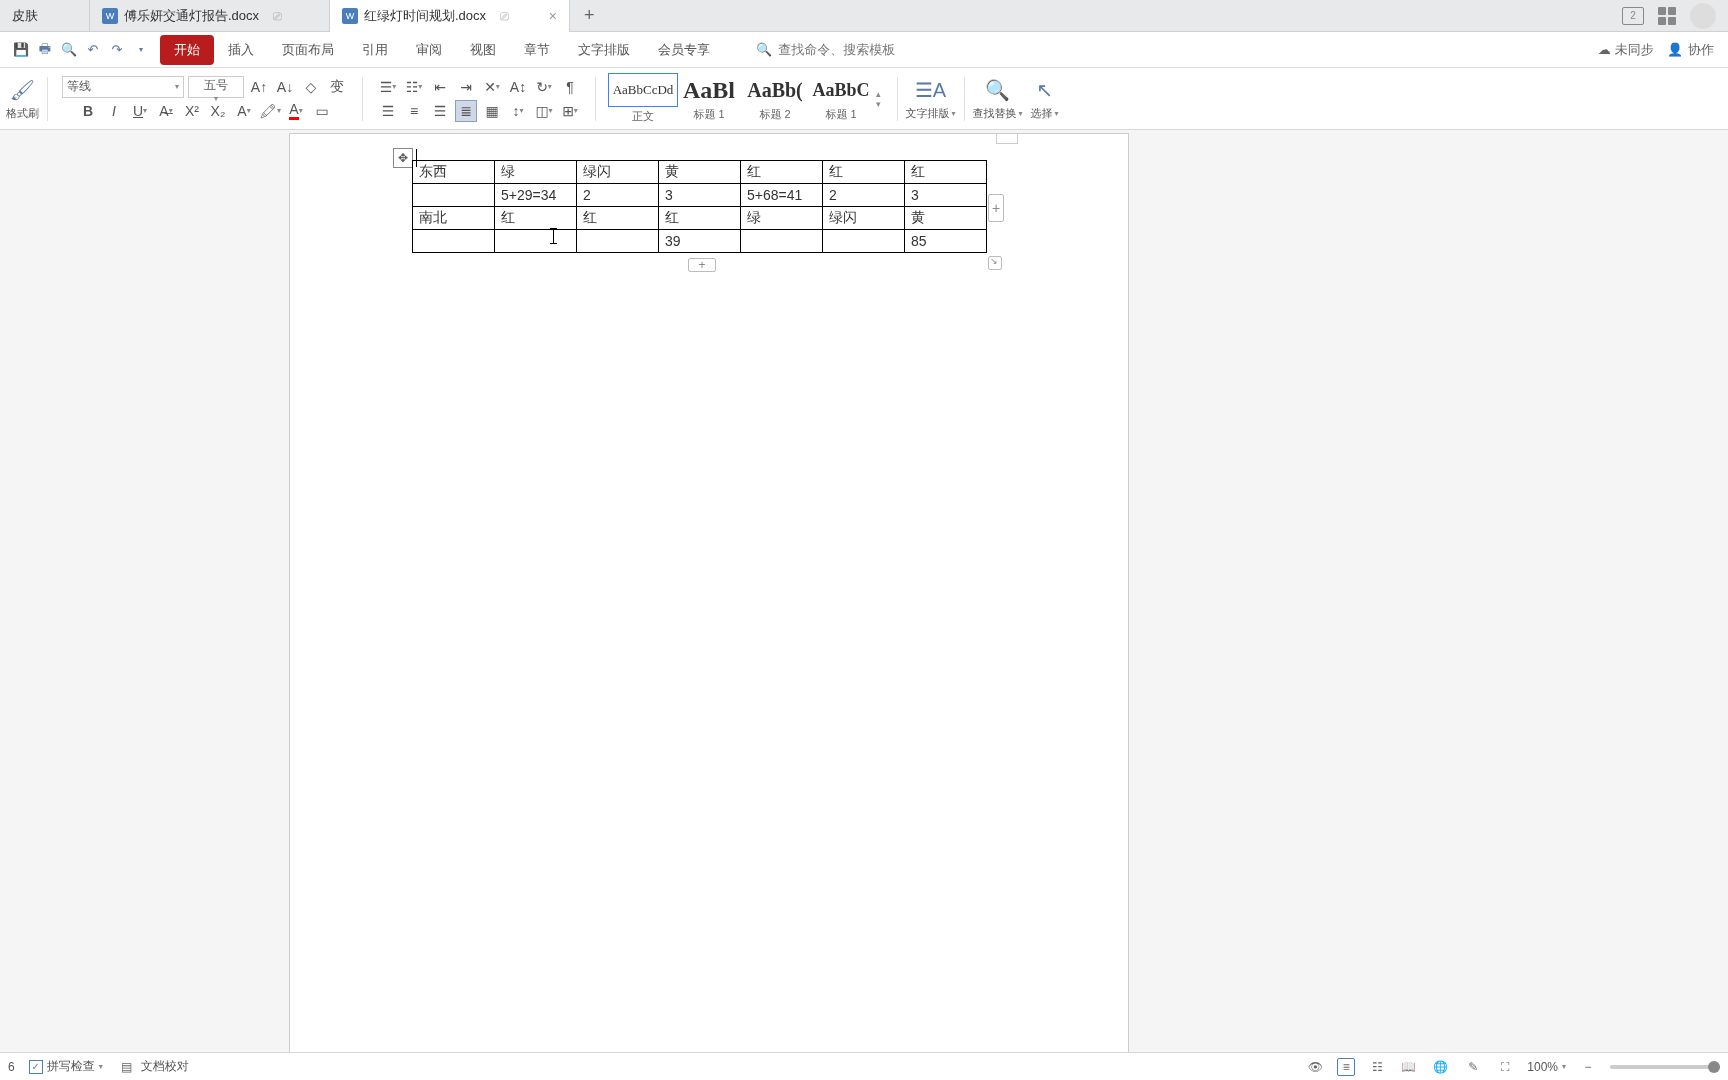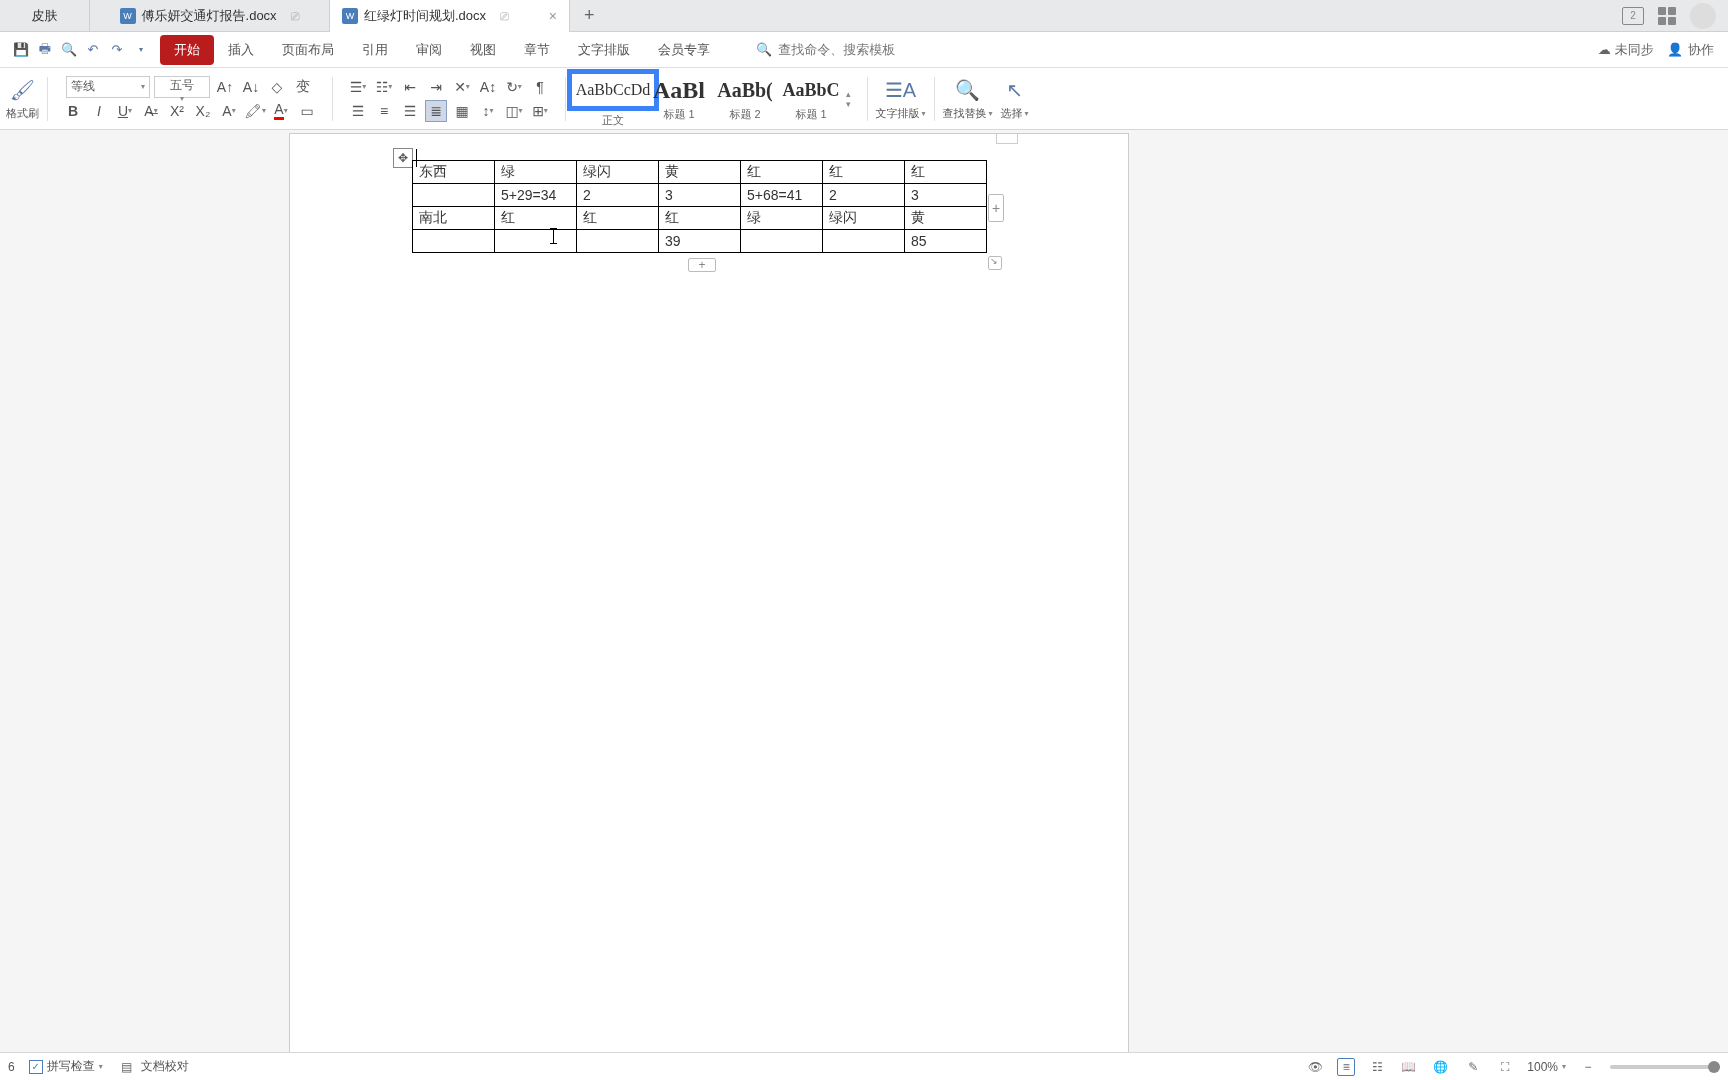--- a/index.html
+++ b/index.html
@@ -1,20 +1,20 @@
 <!DOCTYPE html>
 <html><head>
 <meta charset="utf-8">
 <style>
 * { margin: 0; padding: 0; box-sizing: border-box; font-family: "Microsoft YaHei", sans-serif; }
 body { background: #fff; width: 1728px; height: 1080px; overflow: hidden; font-size: 13px; color: #333; }
 
 
 .tabbar { height: 32px; background: #e8e9ea; display: flex; align-items: stretch; border-bottom: 1px solid #d0d0d0; }
-.tab { display: flex; align-items: center; padding: 16px 12px; gap: 6px; border-right: 1px solid #d0d0d0; cursor: pointer; min-width: 240px; position: relative; justify-content: center; }
+.tab { display: flex; align-items: center; padding: 16px 12px; gap: 6px; border-right: 1px solid #d0d0d0; cursor: pointer; min-width: 240px; position: relative; }
 .tab.skin { min-width: 90px; }
 .tab.active { background: #fff; }
 .tab .doc-icon { width: 16px; height: 16px; background: #4a7ebb; border-radius: 2px; display: flex; align-items: center; justify-content: center; color: #fff; font-size: 9px; }
 .tab .close { margin-left: auto; color: #999; font-size: 14px; }
 .tab .mini { margin-left: 8px; color: #aaa; font-size: 11px; }
 .newtab { display: flex; align-items: center; padding: 0 14px; color: #666; font-size: 18px; cursor: pointer; }
 .tabbar-right { margin-left: auto; display: flex; align-items: center; gap: 14px; padding-right: 12px; }
 .tabbar-right .box { width: 22px; height: 18px; border: 1.5px solid #888; border-radius: 2px; display: flex; align-items: center; justify-content: center; font-size: 10px; color: #888; }
 .grid4 { width: 18px; height: 18px; display: grid; grid-template-columns: 1fr 1fr; grid-template-rows: 1fr 1fr; gap: 2px; }
 .grid4 div { background: #888; border-radius: 1px; }
@@ -34,27 +34,27 @@
 
 
 .ribbon { height: 62px; display: flex; align-items: center; padding: 0 6px; border-bottom: 1px solid #d8d8d8; gap: 8px; background: #fff; }
 .rib-group { display: flex; flex-direction: column; align-items: center; justify-content: center; gap: 2px; padding: 0 6px; }
 .rib-group.inline { flex-direction: row; gap: 0; }
 .rib-sep { width: 1px; height: 44px; background: #e0e0e0; }
 .rib-btn { width: 22px; height: 22px; display: flex; align-items: center; justify-content: center; cursor: pointer; color: #555; font-size: 14px; }
 .rib-btn.active { background: #d0d8e8; border: 1px solid #8aa0c0; }
 .rib-row { display: flex; gap: 4px; align-items: center; }
 .font-name, .font-size { border: 1px solid #ccc; height: 22px; display: flex; align-items: center; padding: 0 4px; font-size: 12px; color: #555; }
-.font-name { width: 84px; justify-content: space-between; }
+.font-name { width: 122px; justify-content: space-between; }
 .font-size { width: 56px; justify-content: space-between; flex-direction: column; }
 .drop { font-size: 8px; color: #888; }
 .style-box { display: flex; flex-direction: column; align-items: center; width: 66px; cursor: pointer; }
 .style-prev { font-family: serif; height: 30px; display: flex; align-items: center; overflow: hidden; white-space: nowrap; color: #333; }
 .style-box.b .style-prev { font-weight: bold; font-size: 24px; }
-.style-box.a .style-prev { font-size: 16px; border: 5px solid #3b82f6; padding: 16px 4px; }
+.style-box.a .style-prev { font-size: 13px; border: 1px solid #3b82f6; padding: 16px 4px; }
 .style-box.c .style-prev { font-weight: bold; font-size: 20px; }
 .style-box.d .style-prev { font-weight: bold; font-size: 18px; }
 .style-label { font-size: 11px; color: #666; margin-top: 2px; }
 .vert-group { display: flex; flex-direction: column; align-items: center; gap: 2px; cursor: pointer; }
 .vert-group .icn { width: 28px; height: 28px; color: #5a7aa5; display: flex; align-items: center; justify-content: center; font-size: 20px; }
 .vert-group .lbl { font-size: 11px; color: #555; display: flex; align-items: center; gap: 2px; }
 
 
 .doc-area { position: absolute; top: 130px; bottom: 28px; left: 0; right: 0; background: #f5f5f5; overflow: hidden; }
 .page { position: absolute; left: 290px; top: 4px; width: 838px; height: 1100px; background: #fff; box-shadow: 0 0 0 1px #ccc; }

